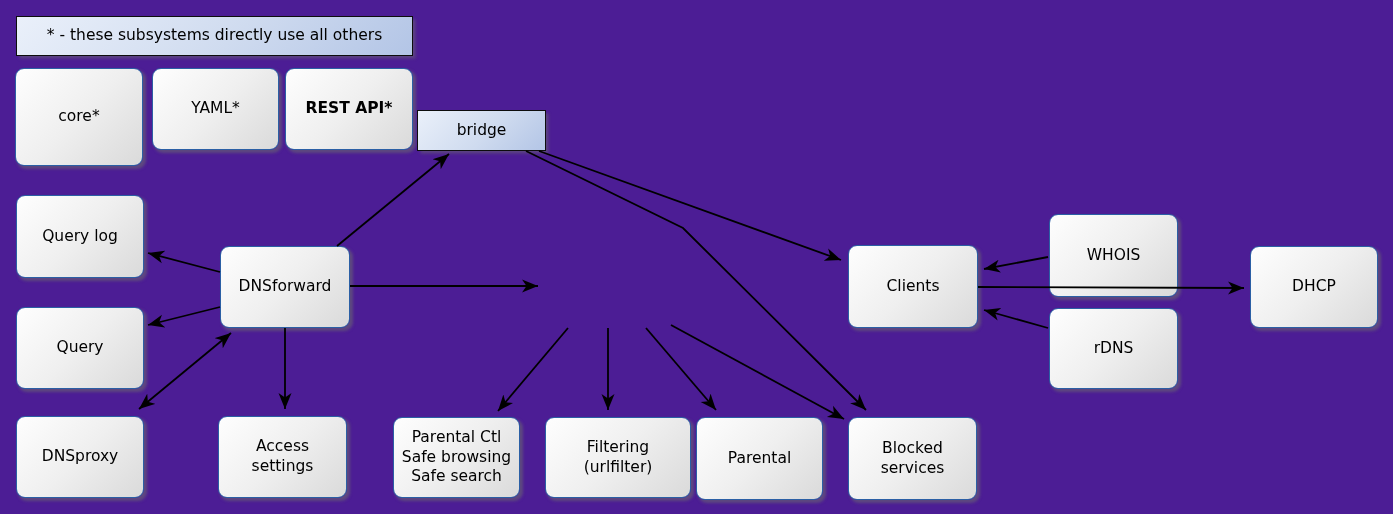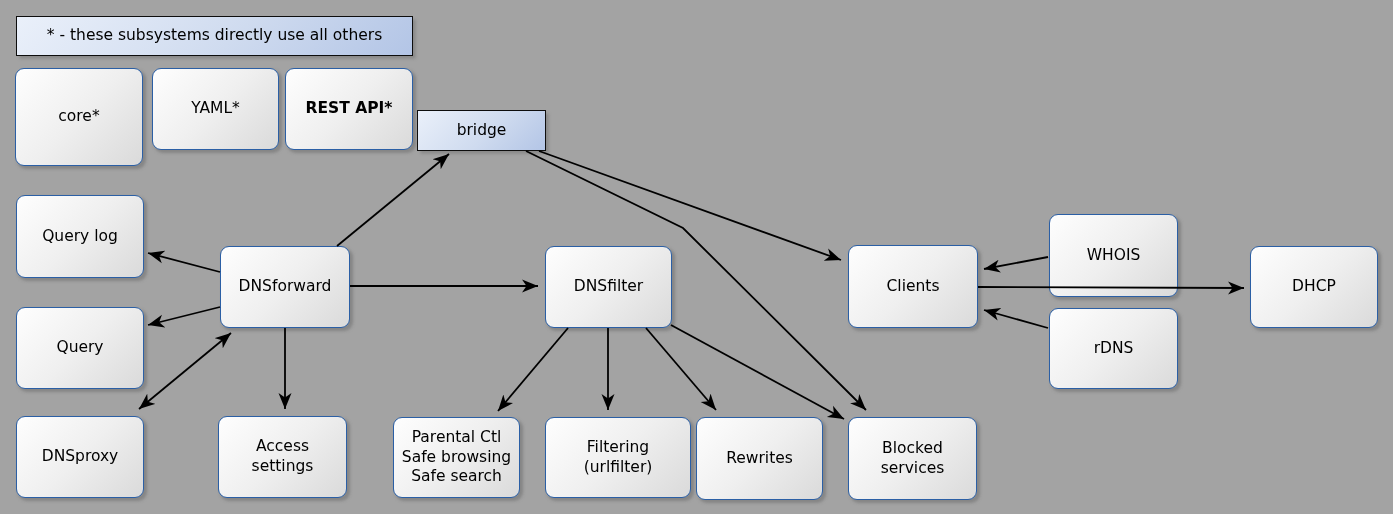--- a/index.html
+++ b/index.html
@@ -41,21 +41,21 @@
   .node-label{display:block;padding:0 3px;}
   polyline.edge{
     fill:none;
     stroke:var(--arrow);
     stroke-width:1.8;
   }
 </style>
 </head>
 <body>
 
-<div id="canvas" style="width: 1393px; height: 514px; background: #a3a3a3;">
+<div id="canvas" style="width: 1393px; height: 514px; background: #4c1d95;">
   <svg id="edge-layer" xmlns="http://www.w3.org/2000/svg" width="1393" height="514">
     <defs>
       <marker id="ah" markerUnits="userSpaceOnUse" markerWidth="18" markerHeight="15" refX="16" refY="7" orient="auto-start-reverse">
         <path d="M0,0.5 L16,7 L0,13.5 L4.5,7 Z" fill="#000000"></path>
       </marker>
     </defs>
   <polyline class="edge" points="220,272 148,253" marker-end="url(#ah)"></polyline>
       <polyline class="edge" points="220,307 148,325" marker-end="url(#ah)"></polyline>
       <polyline class="edge" points="231,333 139,409" marker-end="url(#ah)" marker-start="url(#ah)"></polyline>
       <polyline class="edge" points="285,328 285,409" marker-end="url(#ah)"></polyline>
@@ -75,26 +75,25 @@
     <div class="node box" style="left: 15px; top: 68px; width: 128px; height: 98px;"><span class="node-label">core*</span></div>
     <div class="node box" style="left: 152px; top: 68px; width: 127px; height: 82px;"><span class="node-label">YAML*</span></div>
     <div class="node box" style="left: 285px; top: 68px; width: 128px; height: 82px; font-weight: bold;"><span class="node-label">REST API*</span></div>
     <div class="node banner" style="left: 417px; top: 110px; width: 129px; height: 41px;"><span class="node-label">bridge</span></div>
     <div class="node box" style="left: 16px; top: 195px; width: 128px; height: 83px;"><span class="node-label">Query log</span></div>
     <div class="node box" style="left: 16px; top: 307px; width: 128px; height: 82px;"><span class="node-label">Query</span></div>
     <div class="node box" style="left: 16px; top: 416px; width: 128px; height: 82px;"><span class="node-label">DNSproxy</span></div>
     <div class="node box" style="left: 220px; top: 246px; width: 130px; height: 82px;"><span class="node-label">DNSforward</span></div>
     <div class="node box" style="left: 218px; top: 416px; width: 129px; height: 82px;"><span class="node-label">Access
 settings</span></div>
-    <div class="node box" style="left: 545px; top: 246px; width: 127px; height: 82px;"><span class="node-label">DNSfilter</span></div>
     <div class="node box" style="left: 393px; top: 417px; width: 127px; height: 81px;"><span class="node-label">Parental Ctl
 Safe browsing
 Safe search</span></div>
     <div class="node box" style="left: 545px; top: 417px; width: 146px; height: 81px;"><span class="node-label">Filtering
 (urlfilter)</span></div>
-    <div class="node box" style="left: 696px; top: 417px; width: 127px; height: 83px;"><span class="node-label">Rewrites</span></div>
+    <div class="node box" style="left: 696px; top: 417px; width: 127px; height: 83px;"><span class="node-label">Parental</span></div>
     <div class="node box" style="left: 848px; top: 417px; width: 129px; height: 83px;"><span class="node-label">Blocked
 services</span></div>
     <div class="node box" style="left: 848px; top: 245px; width: 130px; height: 83px;"><span class="node-label">Clients</span></div>
     <div class="node box" style="left: 1049px; top: 195px; width: 129px; height: 83px; margin-top: 19px;"><span class="node-label">WHOIS</span></div>
     <div class="node box" style="left: 1049px; top: 308px; width: 129px; height: 81px;"><span class="node-label">rDNS</span></div>
     <div class="node box" style="left: 1250px; top: 246px; width: 128px; height: 82px;"><span class="node-label">DHCP</span></div>
   </div>
 
 </body></html>

